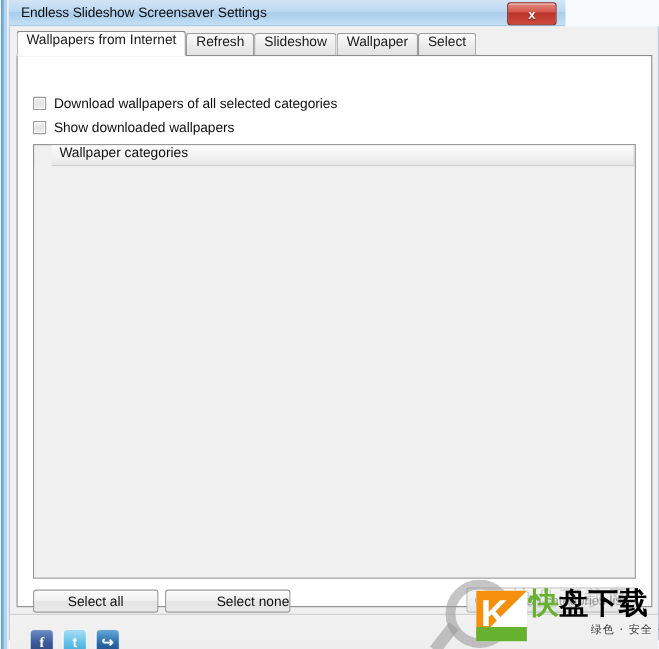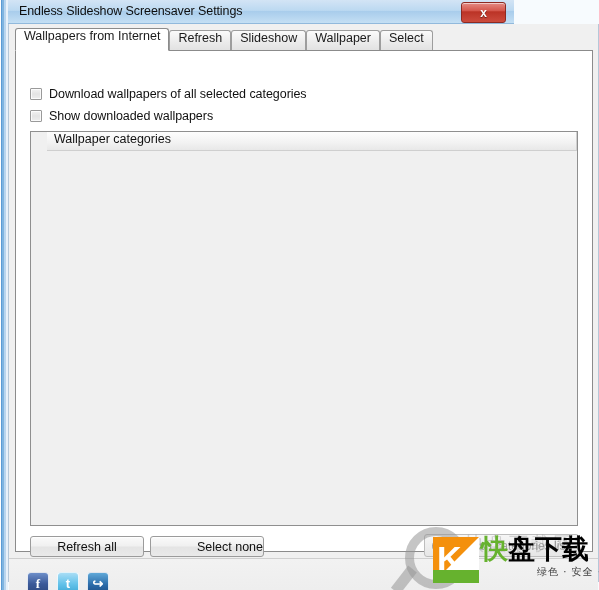--- a/index.html
+++ b/index.html
@@ -441,21 +441,21 @@
 
         <div id="categories-box">
           <div id="categories-header">
             <span id="categories-header-label">Wallpaper categories</span>
             <span id="col-divider"></span>
           </div>
           <div id="categories-body"></div>
         </div>
 
         <div class="push-button" id="select-all-button">
-          <span>Refresh all</span>
+          <span>Select all</span>
         </div>
 
         <div class="push-button" id="select-none-button">
           <span>Select none</span>
         </div>
 
         <div id="refresh-button">
           <svg id="refresh-icon" viewBox="0 0 16 16">
             <path d="M8 2.2a5.8 5.8 0 1 0 5.6 7.3" fill="none" stroke="#4a4a4a" stroke-width="2.2"></path>
             <polygon points="8,0 8,4.6 11.4,2.3" fill="#4a4a4a"></polygon>

